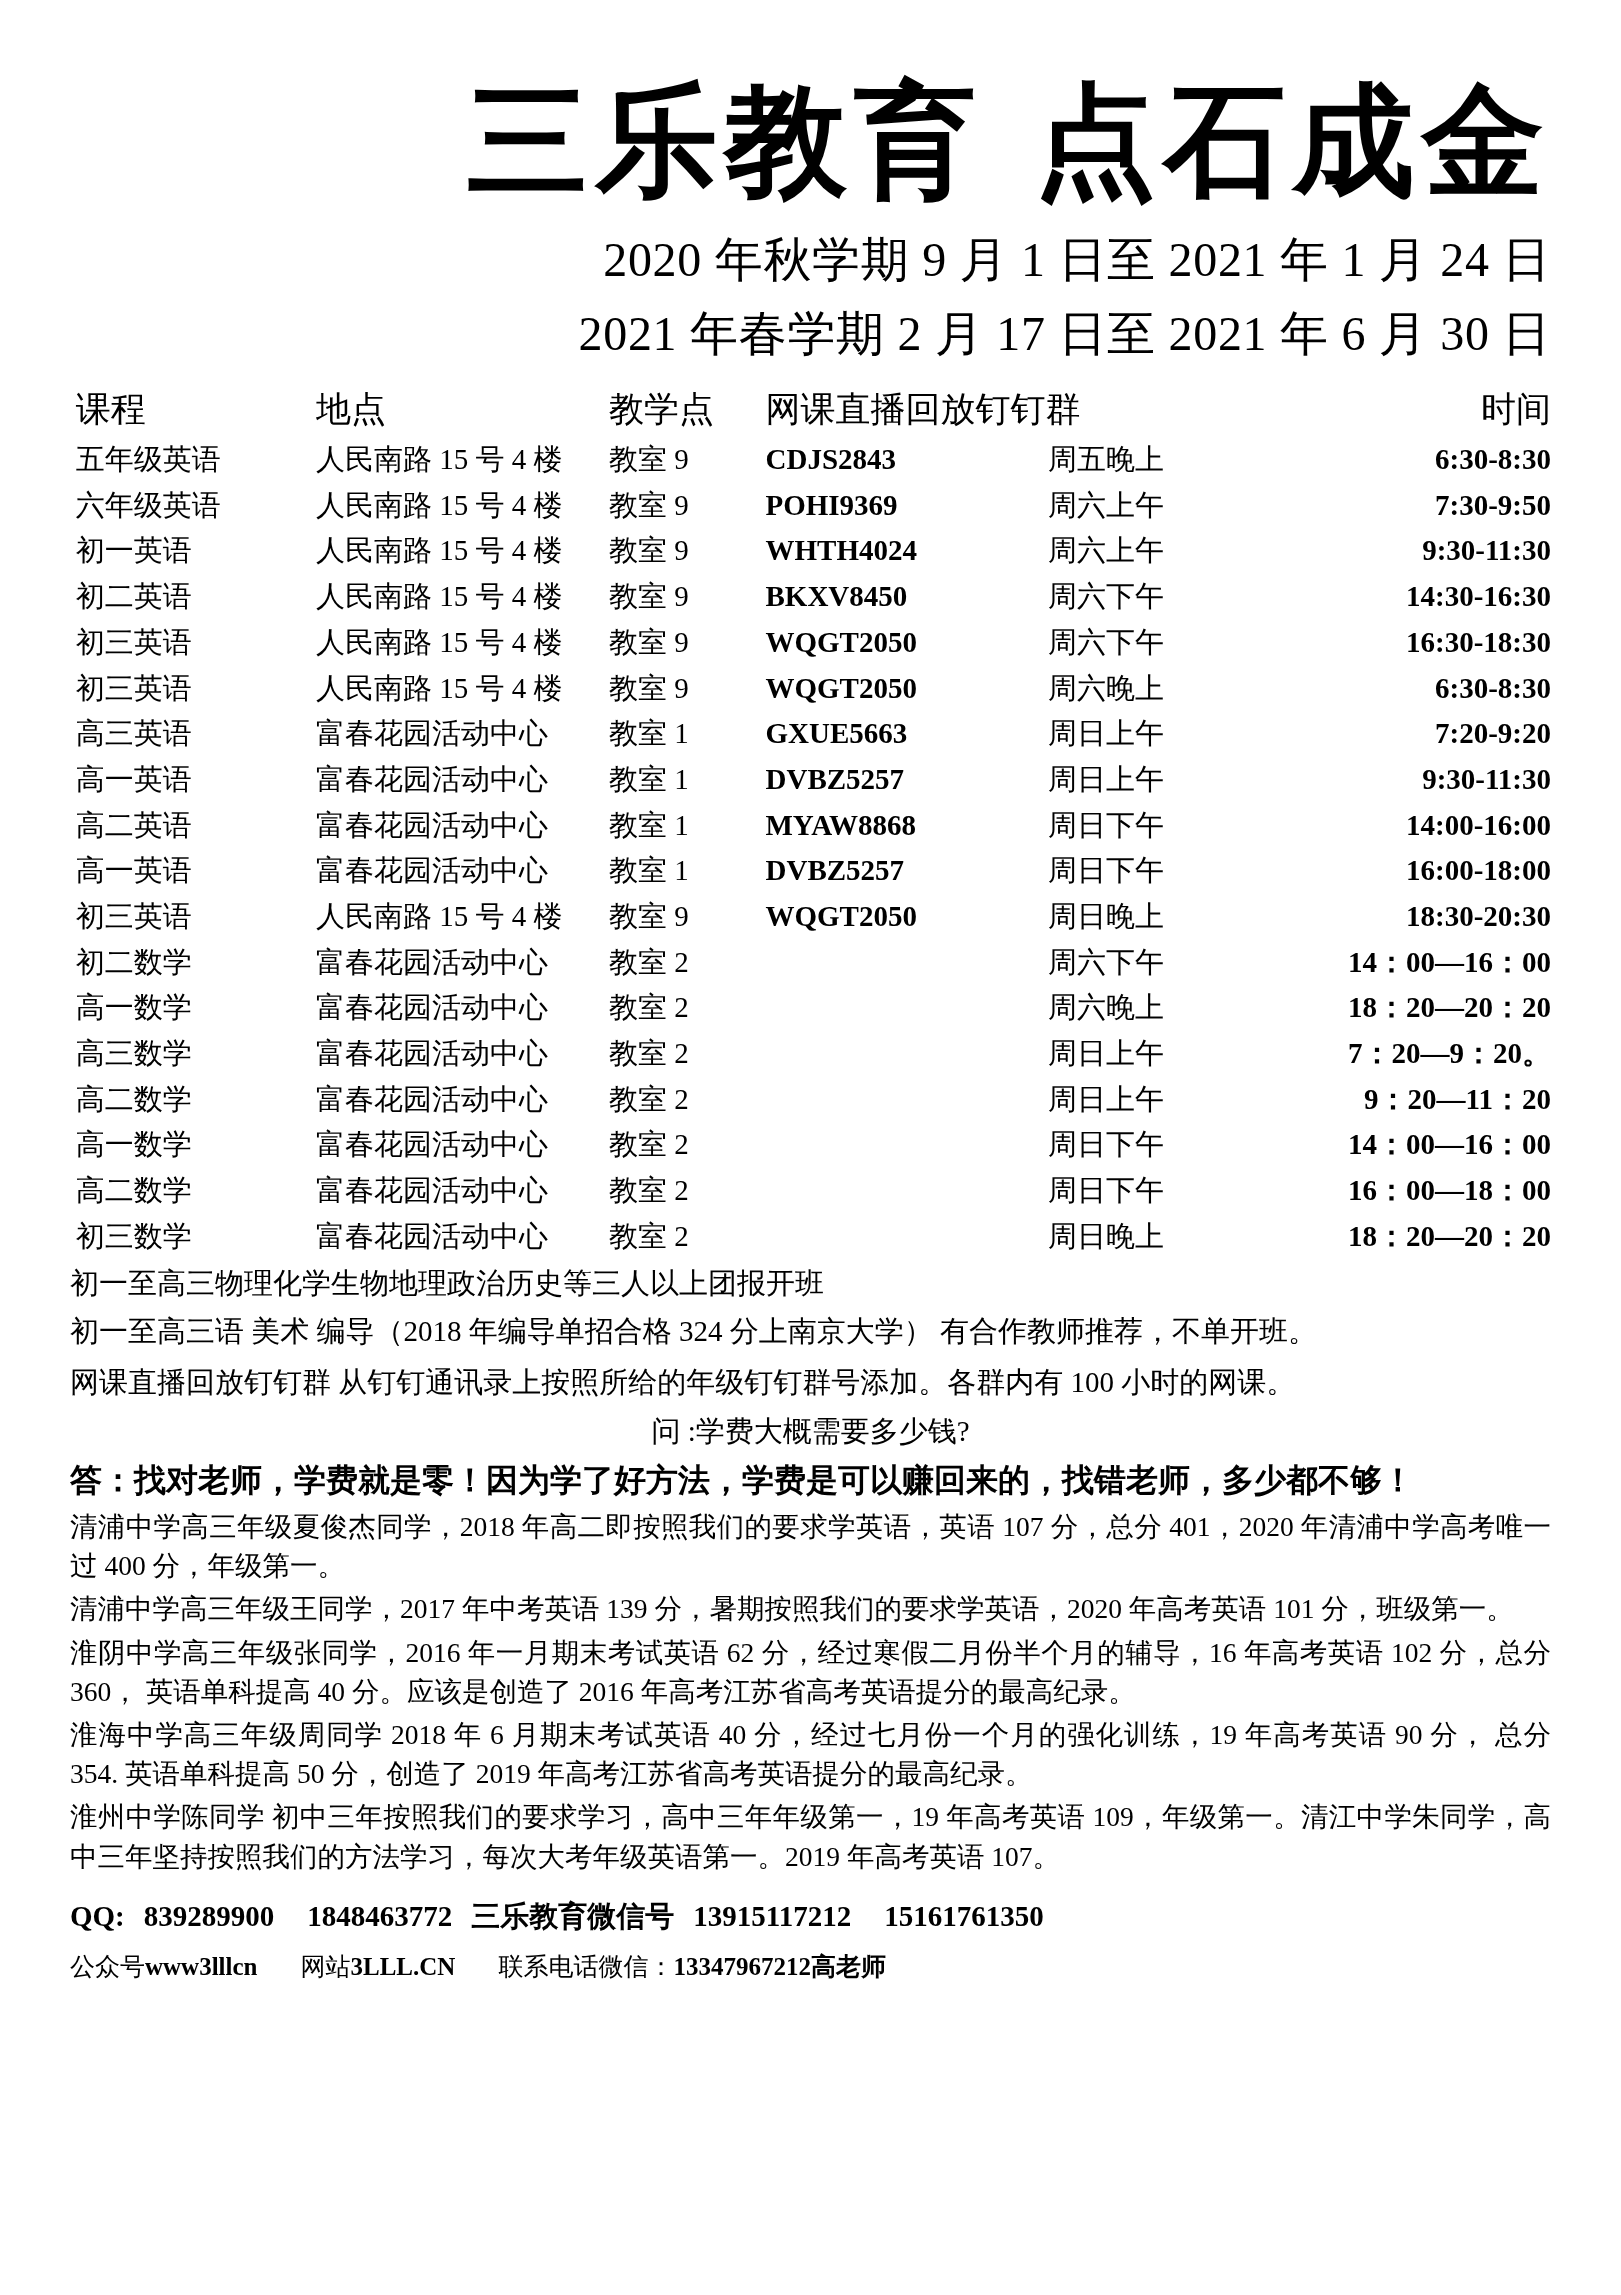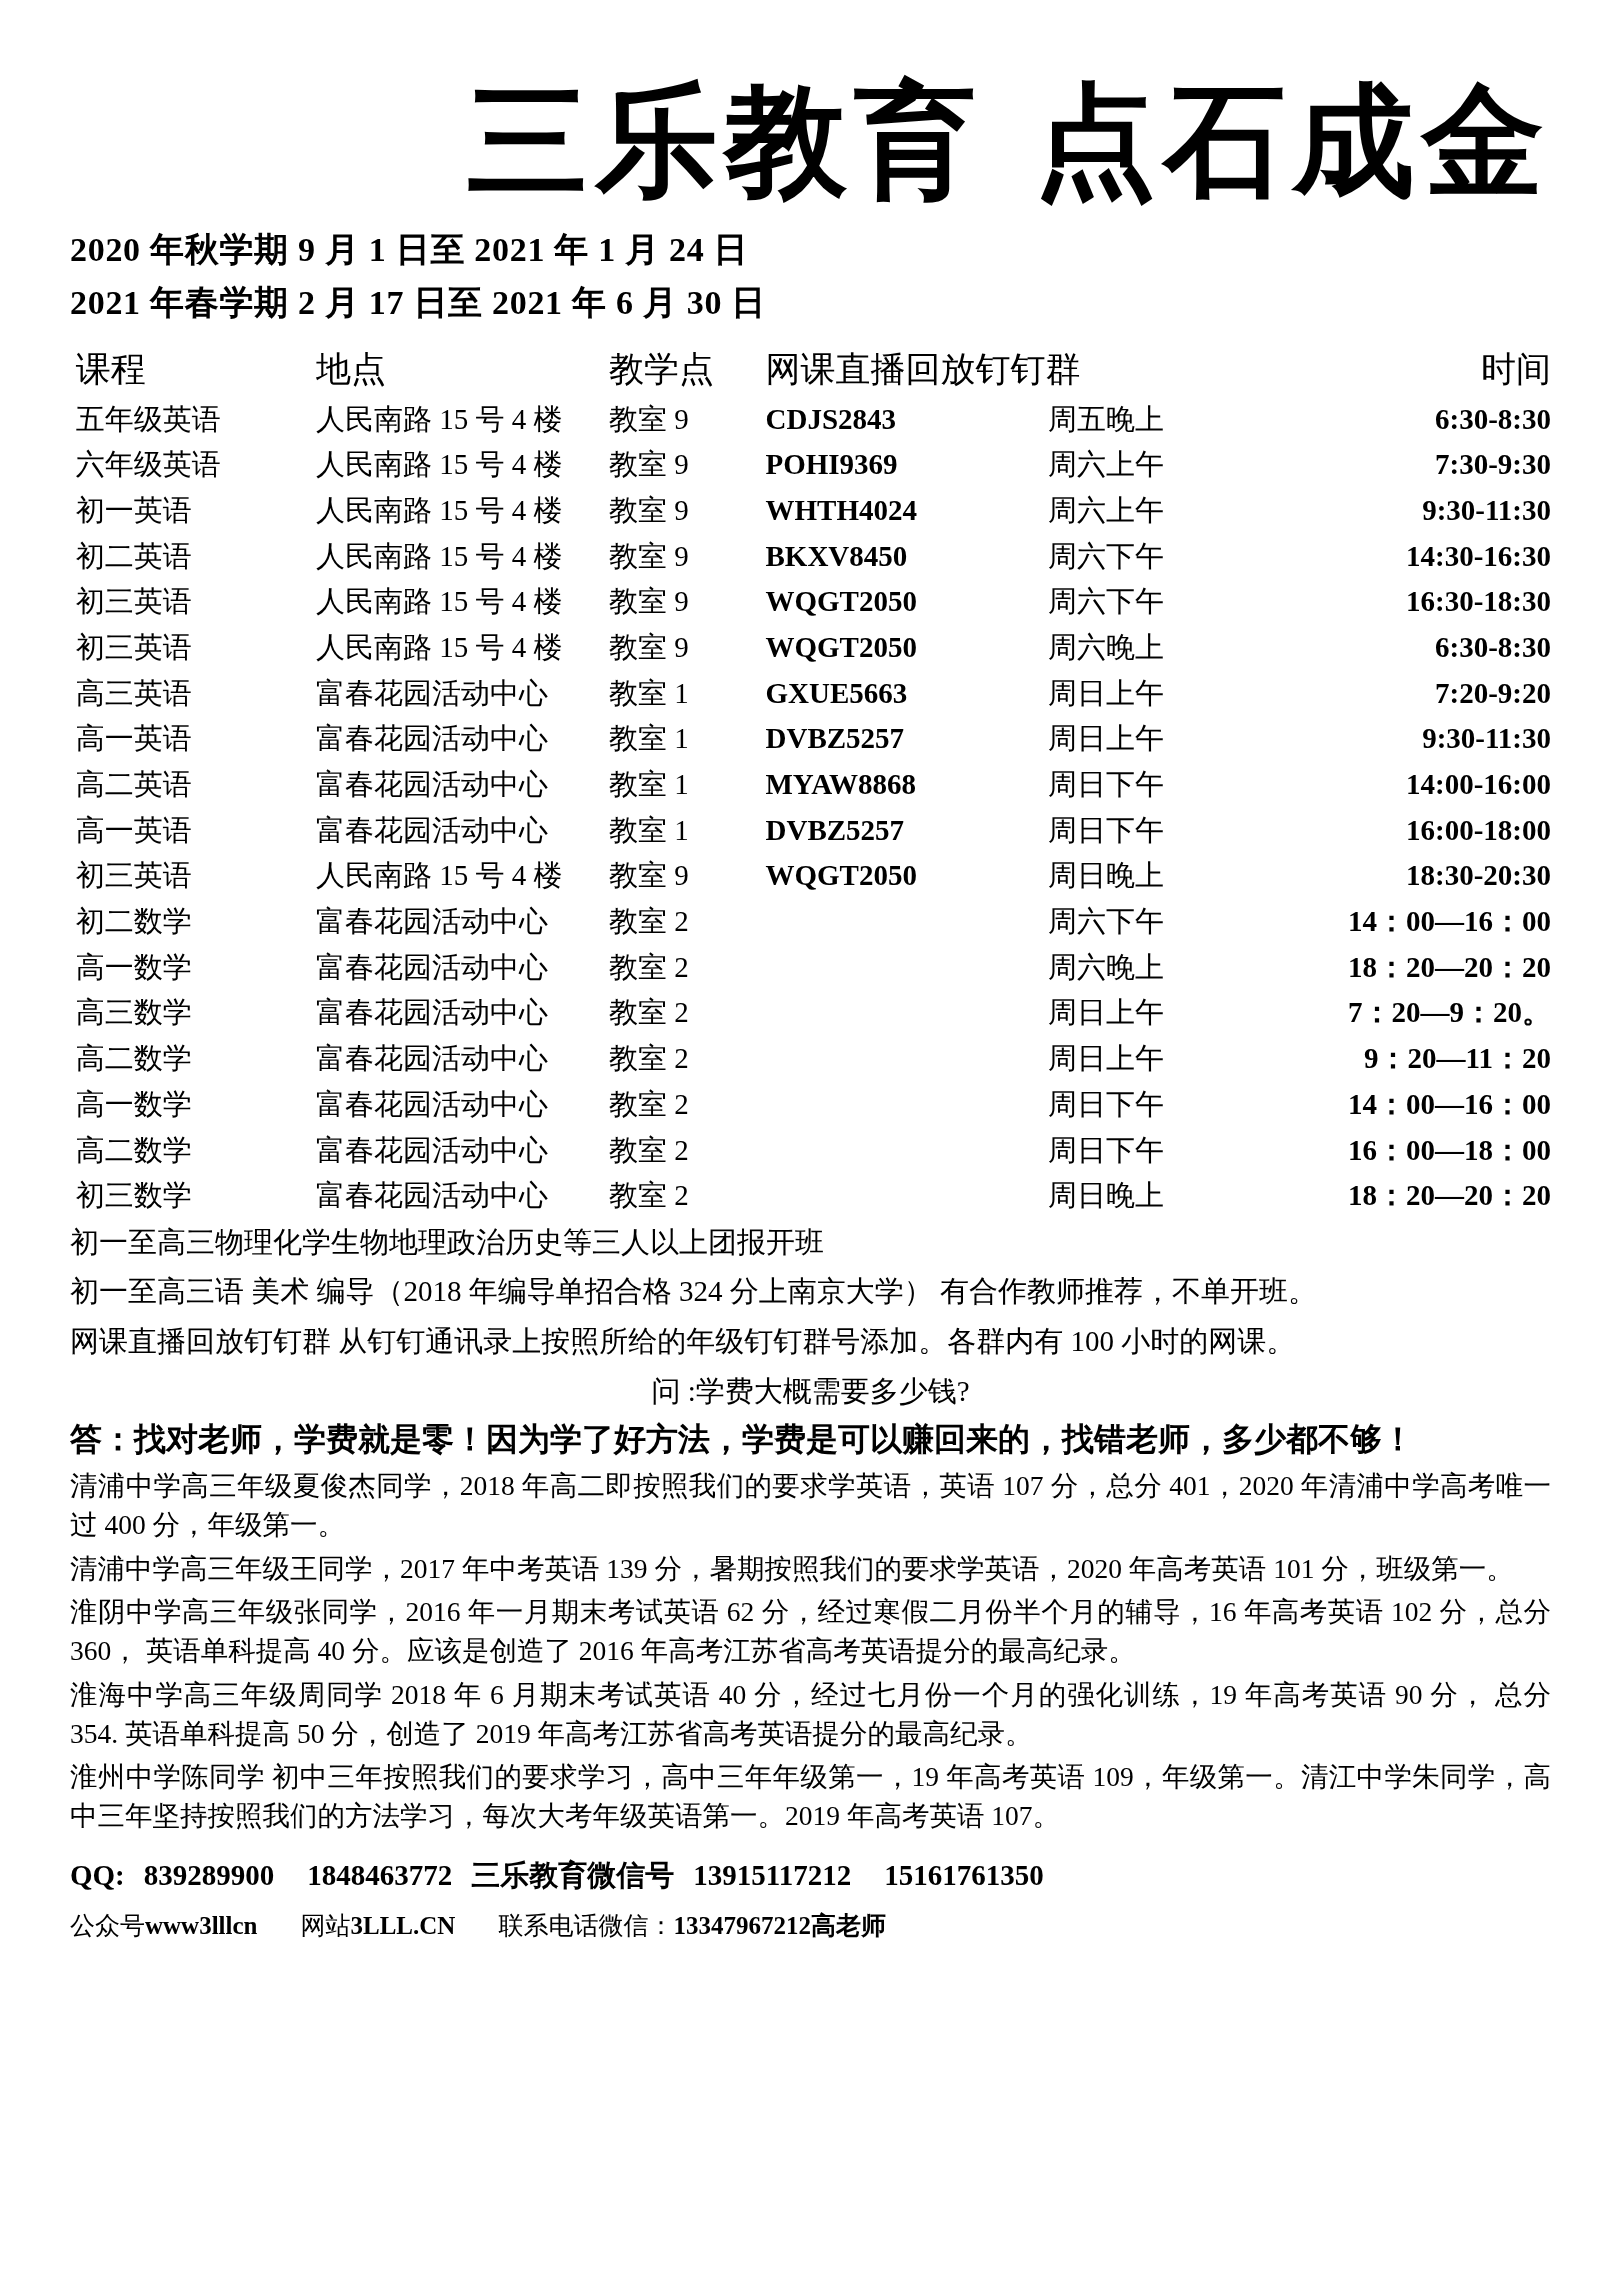--- a/index.html
+++ b/index.html
@@ -33,23 +33,23 @@
     white-space: nowrap;
     margin: 0 0 16px 0;
   }
   .banner .gap {
     display: inline-block;
     width: 51px;
   }
 
   
   .term-line {
-    text-align: left;
-    font-weight: 700;
-    font-size: 34px;
+    text-align: right;
+    font-weight: 400;
+    font-size: 48px;
     line-height: 1.45;
     letter-spacing: 0.7px;
     margin: 4.3px 0;
   }
 
   
   .sched {
     width: 100%;
     border-collapse: collapse;
     margin-top: 16px;
@@ -176,21 +176,21 @@
           <td class="group" style="font-weight: 700;">CDJS2843</td>
           <td class="day">周五晚上</td>
           <td class="time" style="font-weight: 700;">6:30-8:30</td>
         </tr>
         <tr>
           <td class="course">六年级英语</td>
           <td class="place">人民南路 15 号 4 楼</td>
           <td class="room">教室 9</td>
           <td class="group" style="font-weight: 700;">POHI9369</td>
           <td class="day">周六上午</td>
-          <td class="time" style="font-weight: 700;">7:30-9:30</td>
+          <td class="time" style="font-weight: 700;">7:30-9:50</td>
         </tr>
         <tr>
           <td class="course">初一英语</td>
           <td class="place">人民南路 15 号 4 楼</td>
           <td class="room">教室 9</td>
           <td class="group" style="font-weight: 700;">WHTH4024</td>
           <td class="day">周六上午</td>
           <td class="time" style="font-weight: 700;">9:30-11:30</td>
         </tr>
         <tr>

